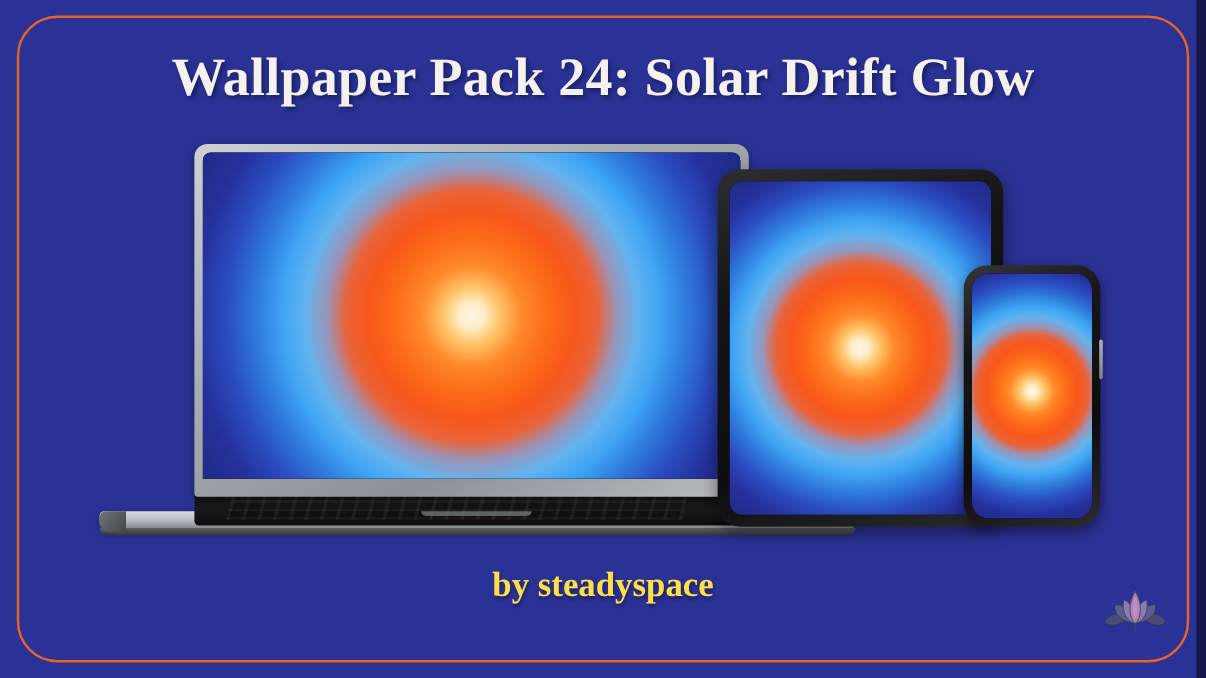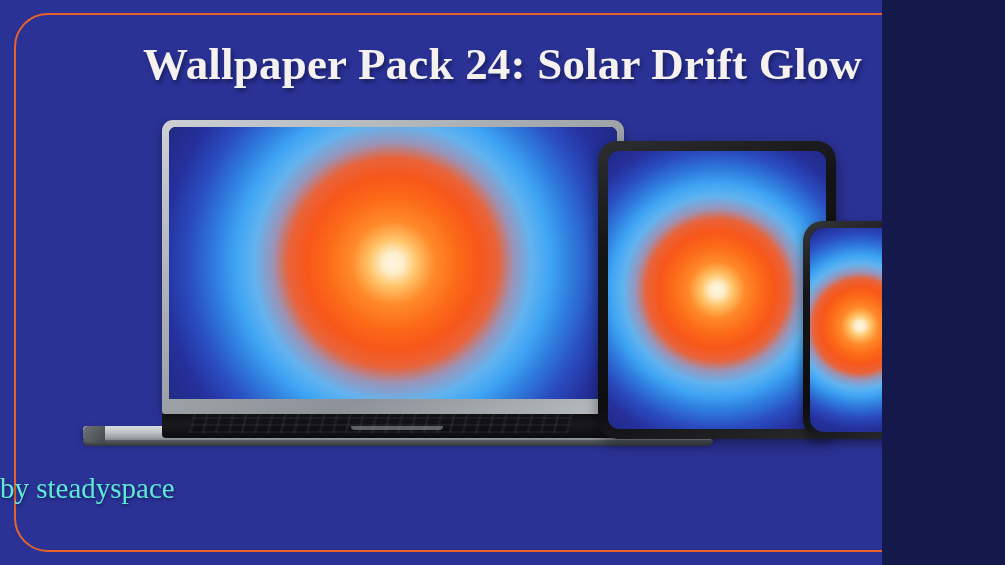--- a/index.html
+++ b/index.html
@@ -6,21 +6,21 @@
     margin: 0;
     padding: 0;
     background: #15184a;
   }
   body {
     font-family: "Liberation Serif", serif;
   }
 
   #slide {
     position: relative;
-    width: 882px;
+    width: 997px;
     height: 565px;
     background: #2b3296;
     overflow: hidden;
   }
 
   
   #frame-border {
     position: absolute;
     left: 14px;
     top: 13px;
@@ -46,23 +46,24 @@
     text-shadow: 2px 3px 4px rgba(10,12,50,0.55);
     white-space: nowrap;
   }
 
   
   #byline {
     position: absolute;
     left: 0;
     top: 472px;
     width: 1005px;
+    text-align: center;
     font-size: 29px;
-    font-weight: normal;
-    color: #5eead4;
+    font-weight: bold;
+    color: #fde047;
     text-shadow: 1px 2px 3px rgba(10,12,50,0.5);
   }
 
   
   .wallpaper {
     position: absolute;
     inset: 0;
     background:
       radial-gradient(circle at var(--cx,50%) var(--cy,50%),
         #fff7e4 0%,

